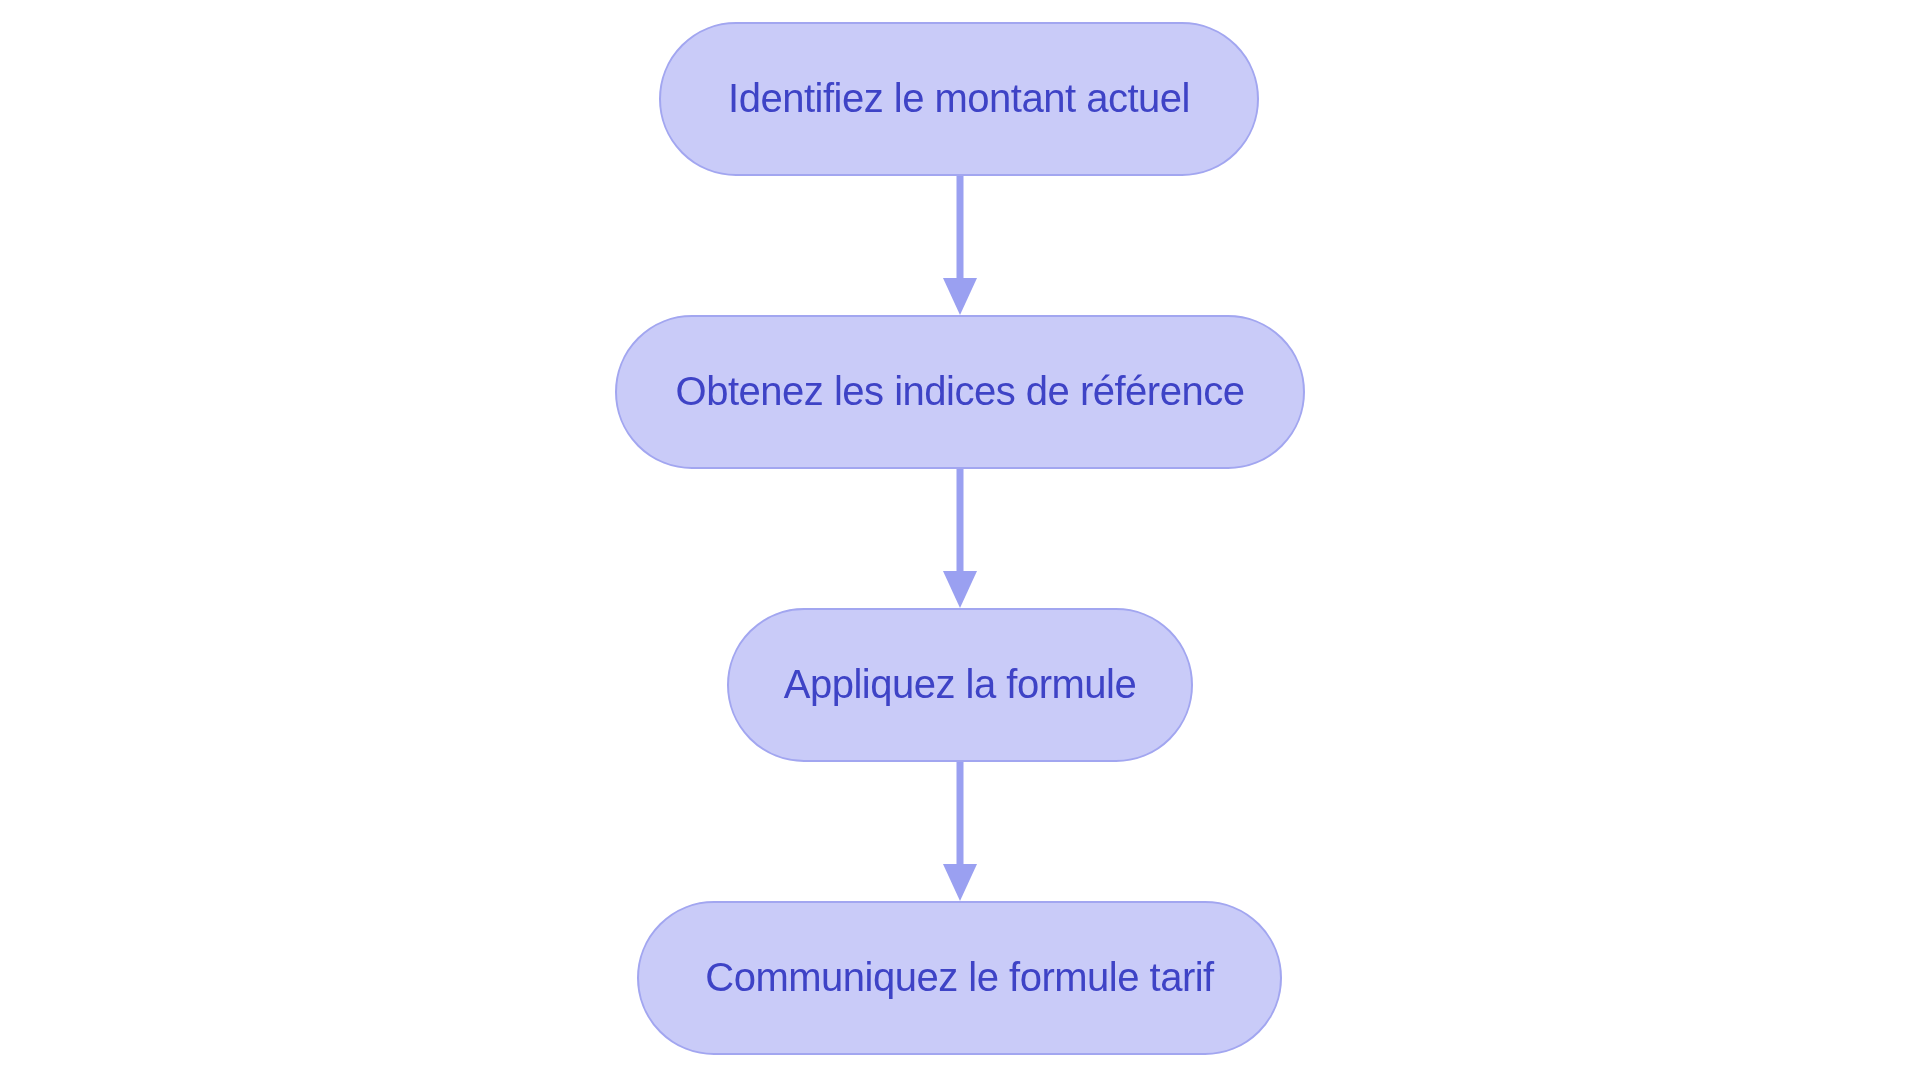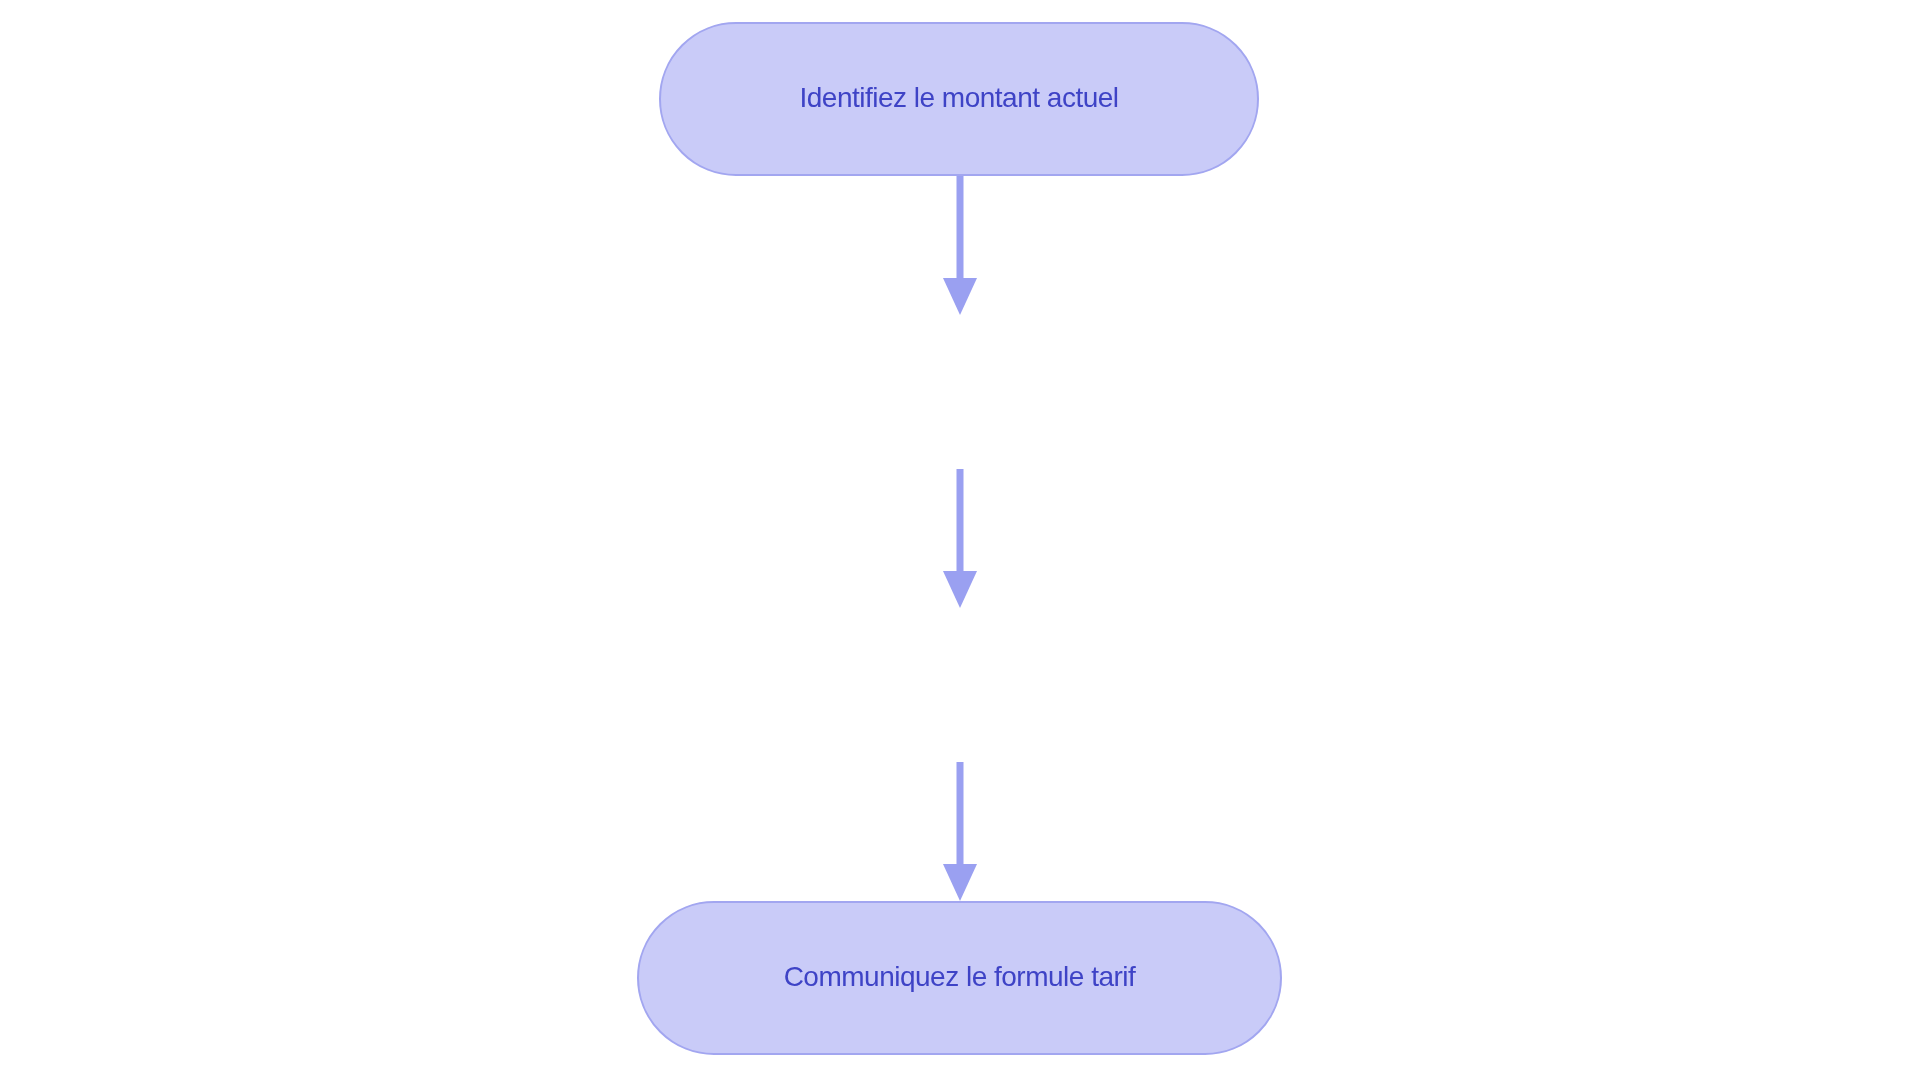--- a/index.html
+++ b/index.html
@@ -28,21 +28,21 @@
     display: flex;
     align-items: center;
     justify-content: center;
     height: 154px;
     border-radius: 77px;
     background: var(--node-fill);
     border: 2px solid var(--node-border);
   }
   .flow-node .label {
     color: var(--text);
-    font-size: 28px;
+    font-size: 40px;
     letter-spacing: -0.5px;
     white-space: nowrap;
     line-height: 1;
     padding-bottom: 2px;
   }
   .node-1 { left: 659px; top: 22px;  width: 600px; }
   .node-2 { left: 615px; top: 315px; width: 690px; }
   .node-3 { left: 727px; top: 608px; width: 466px; }
   .node-4 { left: 637px; top: 901px; width: 645px; }
 
@@ -63,26 +63,32 @@
 
   <div class="flow-node node-1">
     <span class="label">Identifiez le montant actuel</span>
   </div>
 
   <svg class="connector connector-1" viewBox="0 0 44 139" aria-hidden="true">
     <rect x="18.5" y="0" width="7" height="104" style="fill: var(--arrow);"></rect>
     <polygon points="5,102 39,102 22,139" style="fill: var(--arrow);"></polygon>
   </svg>
 
+  <div class="flow-node node-2">
+    <span class="label">Obtenez les indices de référence</span>
+  </div>
 
   <svg class="connector connector-2" viewBox="0 0 44 139" aria-hidden="true">
     <rect x="18.5" y="0" width="7" height="104" style="fill: var(--arrow);"></rect>
     <polygon points="5,102 39,102 22,139" style="fill: var(--arrow);"></polygon>
   </svg>
 
+  <div class="flow-node node-3">
+    <span class="label">Appliquez la formule</span>
+  </div>
 
   <svg class="connector connector-3" viewBox="0 0 44 139" aria-hidden="true">
     <rect x="18.5" y="0" width="7" height="104" style="fill: var(--arrow);"></rect>
     <polygon points="5,102 39,102 22,139" style="fill: var(--arrow);"></polygon>
   </svg>
 
   <div class="flow-node node-4">
     <span class="label">Communiquez le formule tarif</span>
   </div>
 

